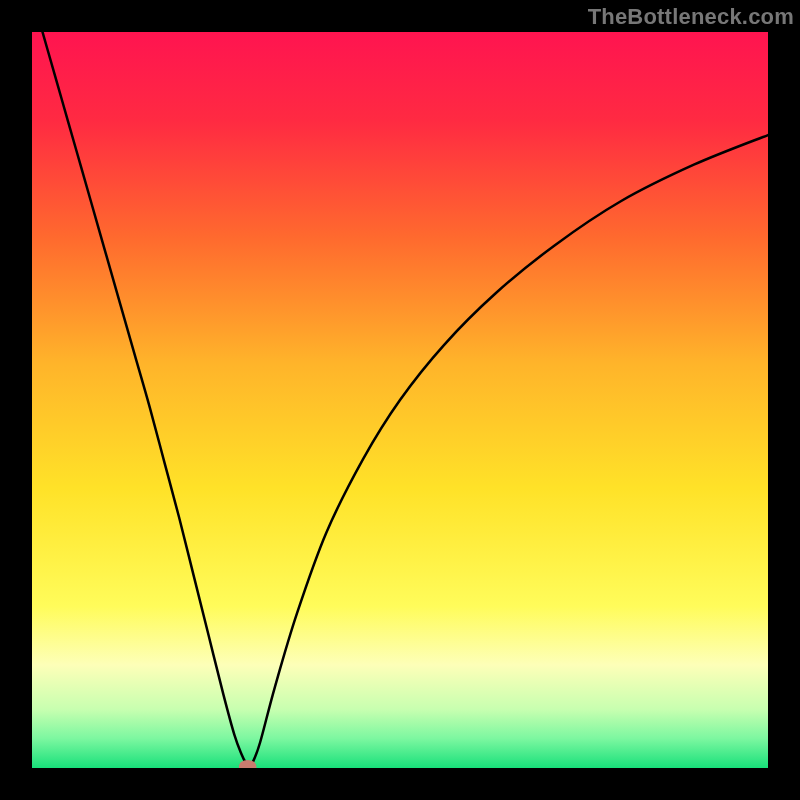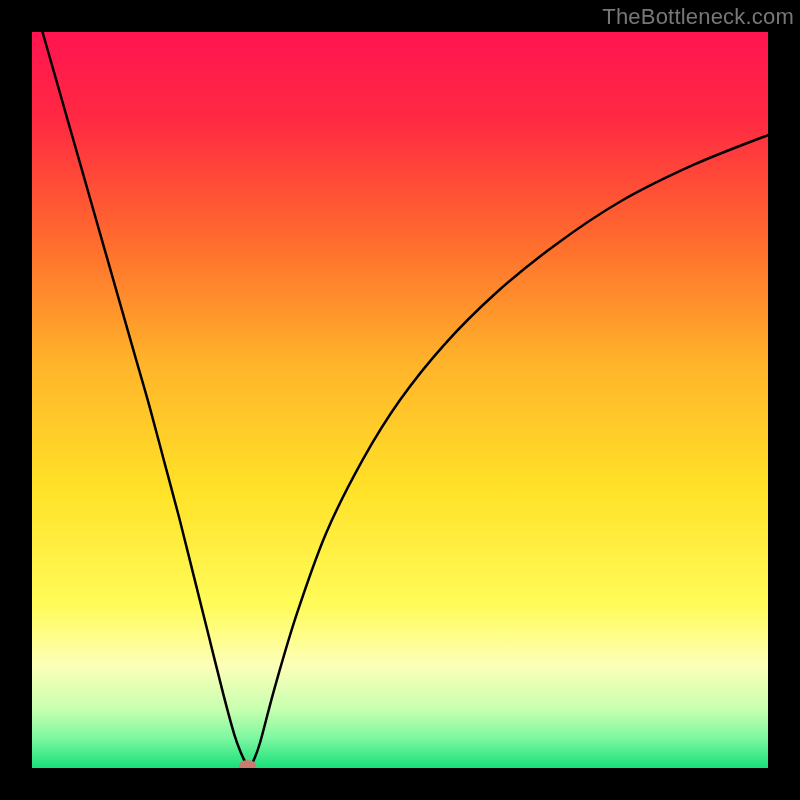--- a/index.html
+++ b/index.html
@@ -25,21 +25,21 @@
     top: 0;
     width: 736px;
     height: 736px;
   }
   .watermark {
     position: absolute;
     top: 4px;
     right: 6px;
     color: #777;
     font-size: 22px;
-    font-weight: 400;
+    font-weight: 700;
     letter-spacing: 0.2px;
     user-select: none;
   }
   .curve {
     fill: none;
     stroke: #000;
     stroke-width: 2.5;
     stroke-linejoin: round;
     stroke-linecap: round;
   }

